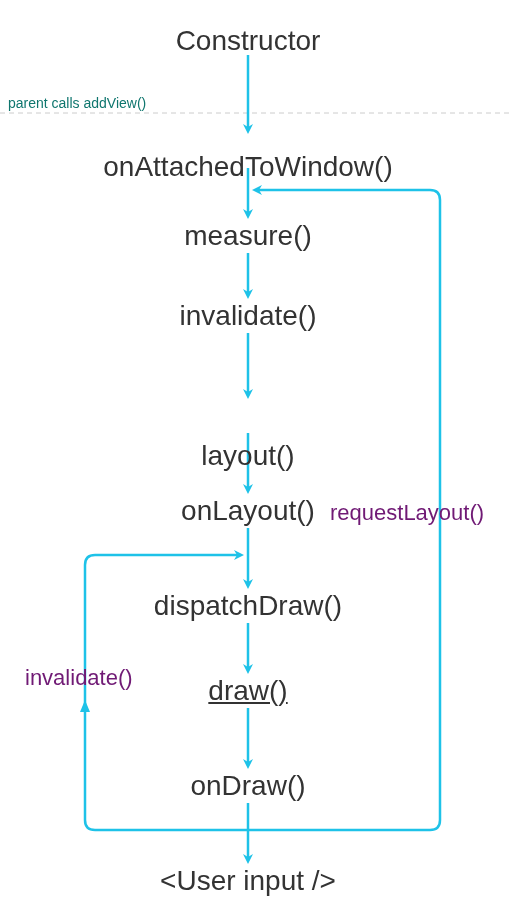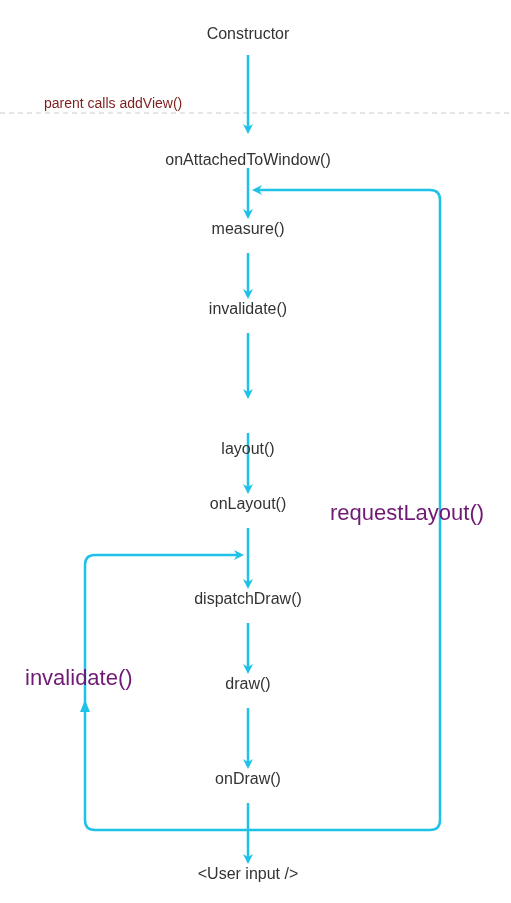--- a/index.html
+++ b/index.html
@@ -9,37 +9,36 @@
     height: 903px;
     background: #ffffff;
     font-family: "Segoe UI", "Helvetica Neue", Arial, sans-serif;
     font-weight: 300;
     color: #333;
     position: relative;
     overflow: hidden;
   }
   .node {
     position: absolute;
-    font-size: 16px;
+    font-size: 28px;
     color: #333;
     white-space: nowrap;
     transform: translateX(-50%);
     text-align: center;
   }
   .side-label {
     position: absolute;
     font-size: 22px;
     color: #701a75;
     white-space: nowrap;
   }
   .divider-label {
     position: absolute;
     font-size: 14px;
-    color: #7f1d1d;
-    margin-left: 36px;
+    color: #0f766e;
   }
   svg {
     position: absolute;
     top: 0;
     left: 0;
   }
 </style>
 </head>
 <body>
 
@@ -86,21 +85,21 @@
 <div class="node" style="left:248px; top:220px;">measure()</div>
 
 <div class="node" style="left:248px; top:300px;">invalidate()</div>
 
 <div class="node" style="left:248px; top:400px;margin-top:40px;">layout()</div>
 
 <div class="node" style="left:248px; top:495px;">onLayout()</div>
 
 <div class="node" style="left:248px; top:590px;">dispatchDraw()</div>
 
-<div class="node" style="left:248px; top:675px;">draw()</div>
+<div class="node" style="left:248px; top:675px;text-decoration:underline;">draw()</div>
 
 <div class="node" style="left:248px; top:770px;">onDraw()</div>
 
 <div class="node" style="left:248px; top:865px;">&lt;User input /&gt;</div>
 
 <div class="side-label" style="left:25px; top:665px;">invalidate()</div>
 
 <div class="side-label" style="left:330px; top:500px;">requestLayout()</div>
 
 </body></html>

